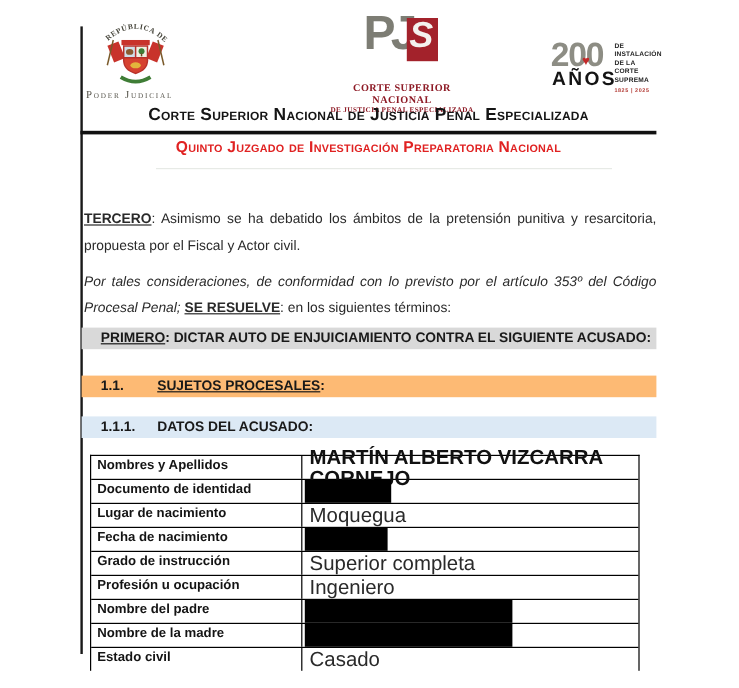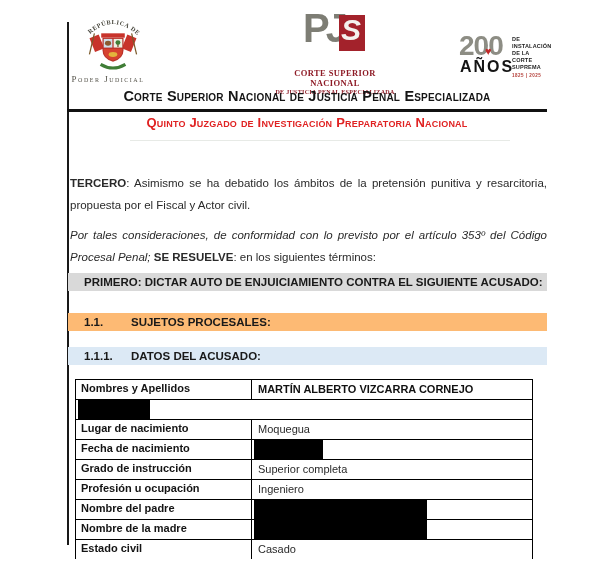--- a/index.html
+++ b/index.html
@@ -41,38 +41,38 @@
     font-variant:small-caps;font-size:14.5px;color:#151515;letter-spacing:.2px;}
   #title-rule{left:67px;top:109px;width:480px;height:2.5px;background:#111;}
   #sub-title{left:67px;top:115px;width:480px;text-align:center;font-weight:bold;
     font-variant:small-caps;font-size:13px;color:#e02222;letter-spacing:.2px;}
   #sub-faint-rule{left:130px;top:140px;width:380px;height:1px;background:#e7eae6;}
 
   
   .para{left:70px;width:477px;font-size:11.5px;line-height:22px;text-align:justify;color:#2a2a2a;}
   #p-tercero{top:172px;}
   #p-consid{top:224px;}
-  .b-u{font-weight:bold;}
+  .b-u{font-weight:bold;text-decoration:underline;}
   .ital{font-style:italic;}
 
   .band{left:68px;width:479px;height:18px;font-size:11.5px;font-weight:bold;
     line-height:18px;color:#191919;white-space:nowrap;padding-left:16px;box-sizing:border-box;}
   #band-primero{top:273px;background:#d9d9d9;}
   #band-11{top:313px;background:#fdba74;}
   #band-111{top:347px;background:#dce9f5;}
   .sec-num{display:inline-block;width:47px;}
 
   
   #acusado-table{left:75px;top:379px;width:458px;border:1.5px solid #000;border-bottom:none;box-sizing:border-box;}
   .trow{display:flex;height:19px;}
   .trow + .trow{border-top:1.5px solid #000;}
   .tlabel{width:176px;flex:0 0 176px;border-right:1.5px solid #000;box-sizing:border-box;
     font-weight:bold;font-size:11px;line-height:17px;padding-left:5px;color:#141414;
     white-space:nowrap;overflow:hidden;}
-  .tvalue{flex:1;font-size:11px;line-height:17px;padding-left:6px;display:flex;align-items:center;color:#2a2a2a;}
+  .tvalue{flex:1;font-size:17px;line-height:17px;padding-left:6px;display:flex;align-items:center;color:#2a2a2a;}
   .tvalue.bold{font-weight:bold;color:#111;}
   .tvalue.redact{padding-left:2px;}
   .redaction{height:100%;background:#000;}
 </style>
 </head>
 <body>
 
 <div id="page">
 
   <div id="left-rule" class="abs"></div>
@@ -147,20 +147,21 @@
   <div id="band-111" class="abs band">
     <span class="sec-num">1.1.1.</span><span>DATOS DEL ACUSADO:</span>
   </div>
 
   <div id="acusado-table" class="abs">
       <div class="trow">
         <div class="tlabel">Nombres y Apellidos</div>
         <div class="tvalue bold">MARTÍN ALBERTO VIZCARRA CORNEJO</div>
       </div>
       <div class="trow">
+        <div class="tlabel">Documento de identidad</div>
         <div class="tvalue redact">
           <div class="redaction" style="width: 72px;"></div>
         </div>
       </div>
       <div class="trow">
         <div class="tlabel">Lugar de nacimiento</div>
         <div class="tvalue">Moquegua</div>
       </div>
       <div class="trow">
         <div class="tlabel">Fecha de nacimiento</div>

